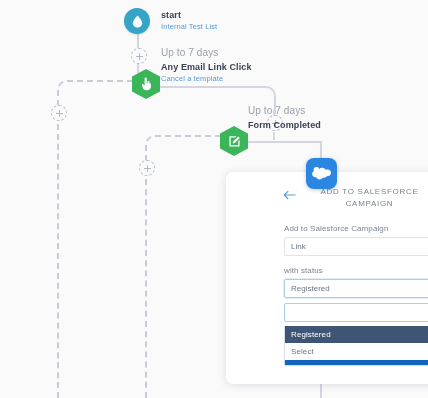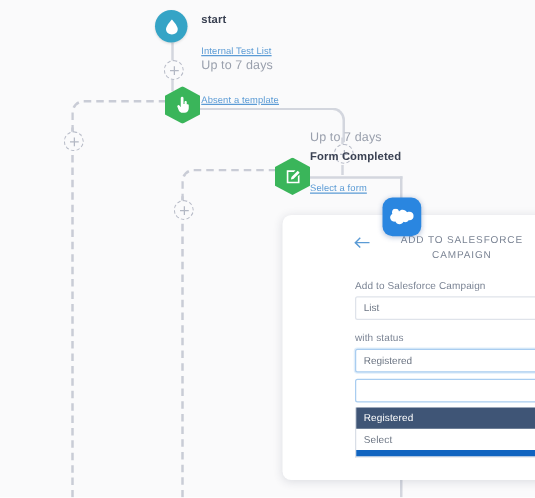--- a/index.html
+++ b/index.html
@@ -130,23 +130,22 @@
   .lbl .ttl {
     font-size: 9px;
     font-weight: bold;
     color: #3a4152;
     letter-spacing: .1px;
     margin-top: 2px;
   }
   .lbl .link {
     font-size: 7.5px;
     color: #5b9bd5;
-    margin-top: 15px;
+    margin-top: 1px;
     letter-spacing: .1px;
-    text-decoration: underline;
   }
   .lbl.start-lbl .ttl { font-size: 9px; }
 
   
   .panel {
     position: absolute;
     left: 226px;
     top: 172px;
     width: 202px;
     height: 212px;
@@ -321,40 +320,40 @@
     <div class="hex" style="left:132px; top:69px;">
       <span class="hexbg"></span>
       <span>
         <svg width="13" height="14" viewBox="0 0 13 14">
           <path d="M4.6 1.5 C4.6 0.9 5.1 0.4 5.7 0.4 C6.3 0.4 6.8 0.9 6.8 1.5 L6.8 6.2 L7.6 6.2 L7.6 4.6 C7.6 4.1 8 3.7 8.5 3.7 C9 3.7 9.4 4.1 9.4 4.6 L9.4 6.3 L10.1 6.3 C10.6 6.3 11 6.7 11 7.2 L11 9.6 C11 11.6 9.6 13.2 7.6 13.2 L6.2 13.2 C4.6 13.2 3.4 12.2 2.9 10.9 L1.9 8.3 C1.7 7.8 2 7.3 2.5 7.1 C2.9 6.9 3.4 7.1 3.7 7.5 L4.6 8.8 Z" fill="#ffffff"></path>
         </svg>
       </span>
     </div>
     <div class="lbl" style="left:161px; top:47px;">
       <div class="sub">Up to 7 days</div>
-      <div class="link">Absent a template</div>
+      <div class="ttl">Any Email Link Click</div>
+      <div class="link">Cancel a template</div>
     </div>
 
     <div class="plus" style="left:51px; top:105px;"></div>
 
     <div class="plus" style="left:267px; top:115px;"></div>
 
     <div class="hex" style="left:220px; top:126px;">
       <span class="hexbg"></span>
       <span>
         <svg width="13" height="13" viewBox="0 0 13 13">
           <path d="M1.4 1.2 L8.4 1.2 L7.1 2.5 L2.7 2.5 L2.7 10.3 L10.3 10.3 L10.3 6 L11.6 4.7 L11.6 11.6 L1.4 11.6 Z" fill="#ffffff"></path>
           <path d="M5.2 6.6 L10.2 1.6 L11.7 3.1 L6.7 8.1 L4.7 8.6 Z" fill="#ffffff"></path>
         </svg>
       </span>
     </div>
     <div class="lbl" style="left:248px; top:105px;">
       <div class="sub">Up to 7 days</div>
       <div class="ttl">Form Completed</div>
-      <div class="link">Select a form</div>
     </div>
 
     <div class="plus" style="left:139px; top:160px;"></div>
   </div>
 
   <div class="panel-icon">
     <span>
       <svg width="19" height="14" viewBox="0 0 19 14">
         <path d="M7.2 2.1 C7.9 1.3 8.9 0.8 10.1 0.8 C11.6 0.8 12.9 1.6 13.6 2.8 C14.2 2.5 14.9 2.4 15.6 2.4 C17.5 2.4 19 3.9 19 5.8 C19 7.7 17.5 9.2 15.6 9.2 C15.4 9.2 15.1 9.2 14.9 9.1 C14.4 10.1 13.3 10.7 12.2 10.7 C11.7 10.7 11.2 10.6 10.8 10.4 C10.2 11.6 9 12.4 7.6 12.4 C6.1 12.4 4.8 11.5 4.3 10.2 C4 10.3 3.7 10.3 3.4 10.3 C1.6 10.3 0.1 8.8 0.1 7 C0.1 5.7 0.8 4.6 1.9 4.1 C1.7 3.7 1.6 3.2 1.6 2.7 C1.6 1.1 3 -0.2 4.6 -0.2 C5.7 -0.2 6.7 0.5 7.2 2.1 Z" fill="#ffffff"></path>
       </svg>
@@ -372,21 +371,21 @@
         </span>
       </div>
       <div class="panel-title">ADD TO SALESFORCE CAMPAIGN</div>
       <div class="cancel-link">Email</div>
     </div>
 
     <div class="panel-body">
 
       <div class="field-label">Add to Salesforce Campaign</div>
       <div class="select-box">
-        <span>List</span>
+        <span>Link</span>
         <span class="sel-ctl sel-clear">✕</span>
         <span class="sel-ctl sel-caret">
           <svg width="7" height="5" viewBox="0 0 7 5">
               <path d="M0.4 0.6 L3.5 4.2 L6.6 0.6 Z" fill="#c3c8d2"></path>
             </svg>
         </span>
       </div>
 
       <div class="field-gap"></div>
 

